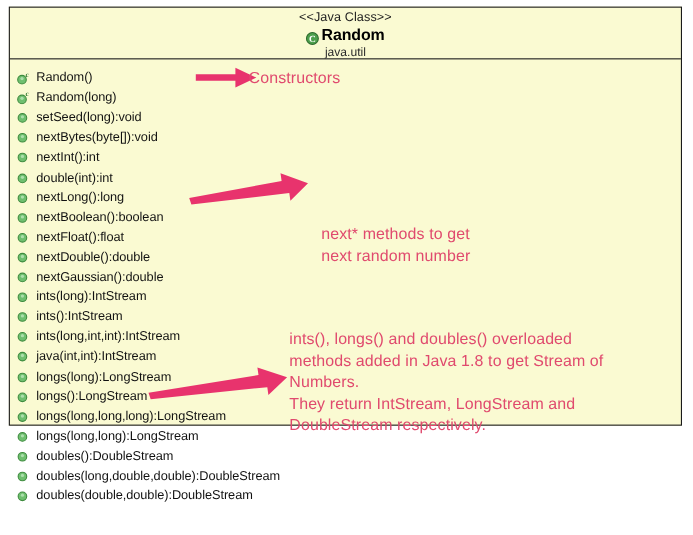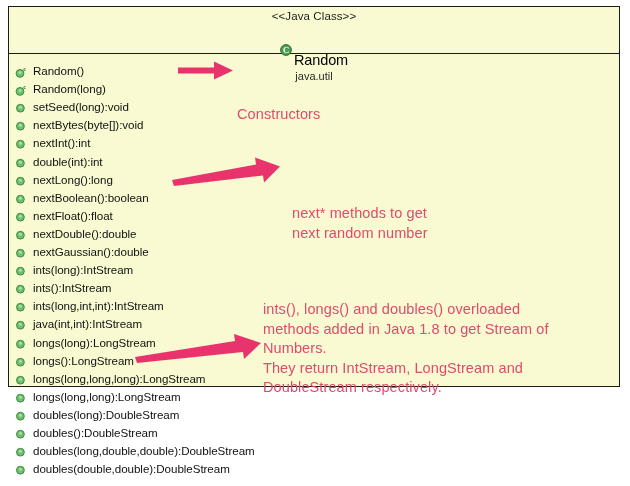--- a/index.html
+++ b/index.html
@@ -49,24 +49,23 @@
   #class-title-row {
     display: flex;
     align-items: center;
     justify-content: center;
     gap: 2px;
     line-height: 17px;
     margin-top: 0px;
   }
   #class-name {
     font-size: 14.5px;
-    font-weight: normal;
+    font-weight: bold;
     color: #000000;
     letter-spacing: -0.1px;
-    margin-top: 28px;
   }
   #package-label {
     font-size: 11px;
     color: #2a2a2a;
     line-height: 13px;
     margin-top: 1px;
   }
 
   
   .class-icon {
@@ -109,21 +108,21 @@
 
   
   .annotation {
     position: absolute;
     color: #e04a6e;
     font-size: 14.5px;
     line-height: 19.5px;
     white-space: pre;
     letter-spacing: 0.1px;
   }
-  #annotation-constructors { left: 237px; top: 62px; margin-top: 43px; }
+  #annotation-constructors { left: 226px; top: 62px; }
   #annotation-next         { left: 292px; top: 164px; margin-top: 40px; }
   #annotation-streams      { left: 263px; top: 300px; }
 
   .arrow-svg {
     position: absolute;
     overflow: visible;
   }
   #arrow-constructors { left: 178px; top: 60px; }
   #arrow-next         { left: 172px; top: 154px; }
   #arrow-streams      { left: 135px; top: 332px; }
@@ -281,27 +280,20 @@
             <circle cx="5.4" cy="7.2" r="3.9" fill="#6fbf6f" stroke="#3f8c3f" stroke-width="1"></circle>
             <circle cx="5.4" cy="6.2" r="1.5" fill="#bfe8bf" opacity="0.75"></circle>
           </svg></span>
         <span class="member-label">longs(long,long):LongStream</span>
       </div>
       <div class="member-row">
         <span class="member-icon"><svg width="13" height="13" viewBox="0 0 13 13" xmlns="http://www.w3.org/2000/svg">
             <circle cx="5.4" cy="7.2" r="3.9" fill="#6fbf6f" stroke="#3f8c3f" stroke-width="1"></circle>
             <circle cx="5.4" cy="6.2" r="1.5" fill="#bfe8bf" opacity="0.75"></circle>
           </svg></span>
-        <span class="member-label">doubles(long):DoubleStream</span>
-      </div>
-      <div class="member-row">
-        <span class="member-icon"><svg width="13" height="13" viewBox="0 0 13 13" xmlns="http://www.w3.org/2000/svg">
-            <circle cx="5.4" cy="7.2" r="3.9" fill="#6fbf6f" stroke="#3f8c3f" stroke-width="1"></circle>
-            <circle cx="5.4" cy="6.2" r="1.5" fill="#bfe8bf" opacity="0.75"></circle>
-          </svg></span>
         <span class="member-label">doubles():DoubleStream</span>
       </div>
       <div class="member-row">
         <span class="member-icon"><svg width="13" height="13" viewBox="0 0 13 13" xmlns="http://www.w3.org/2000/svg">
             <circle cx="5.4" cy="7.2" r="3.9" fill="#6fbf6f" stroke="#3f8c3f" stroke-width="1"></circle>
             <circle cx="5.4" cy="6.2" r="1.5" fill="#bfe8bf" opacity="0.75"></circle>
           </svg></span>
         <span class="member-label">doubles(long,double,double):DoubleStream</span>
       </div>
       <div class="member-row">

